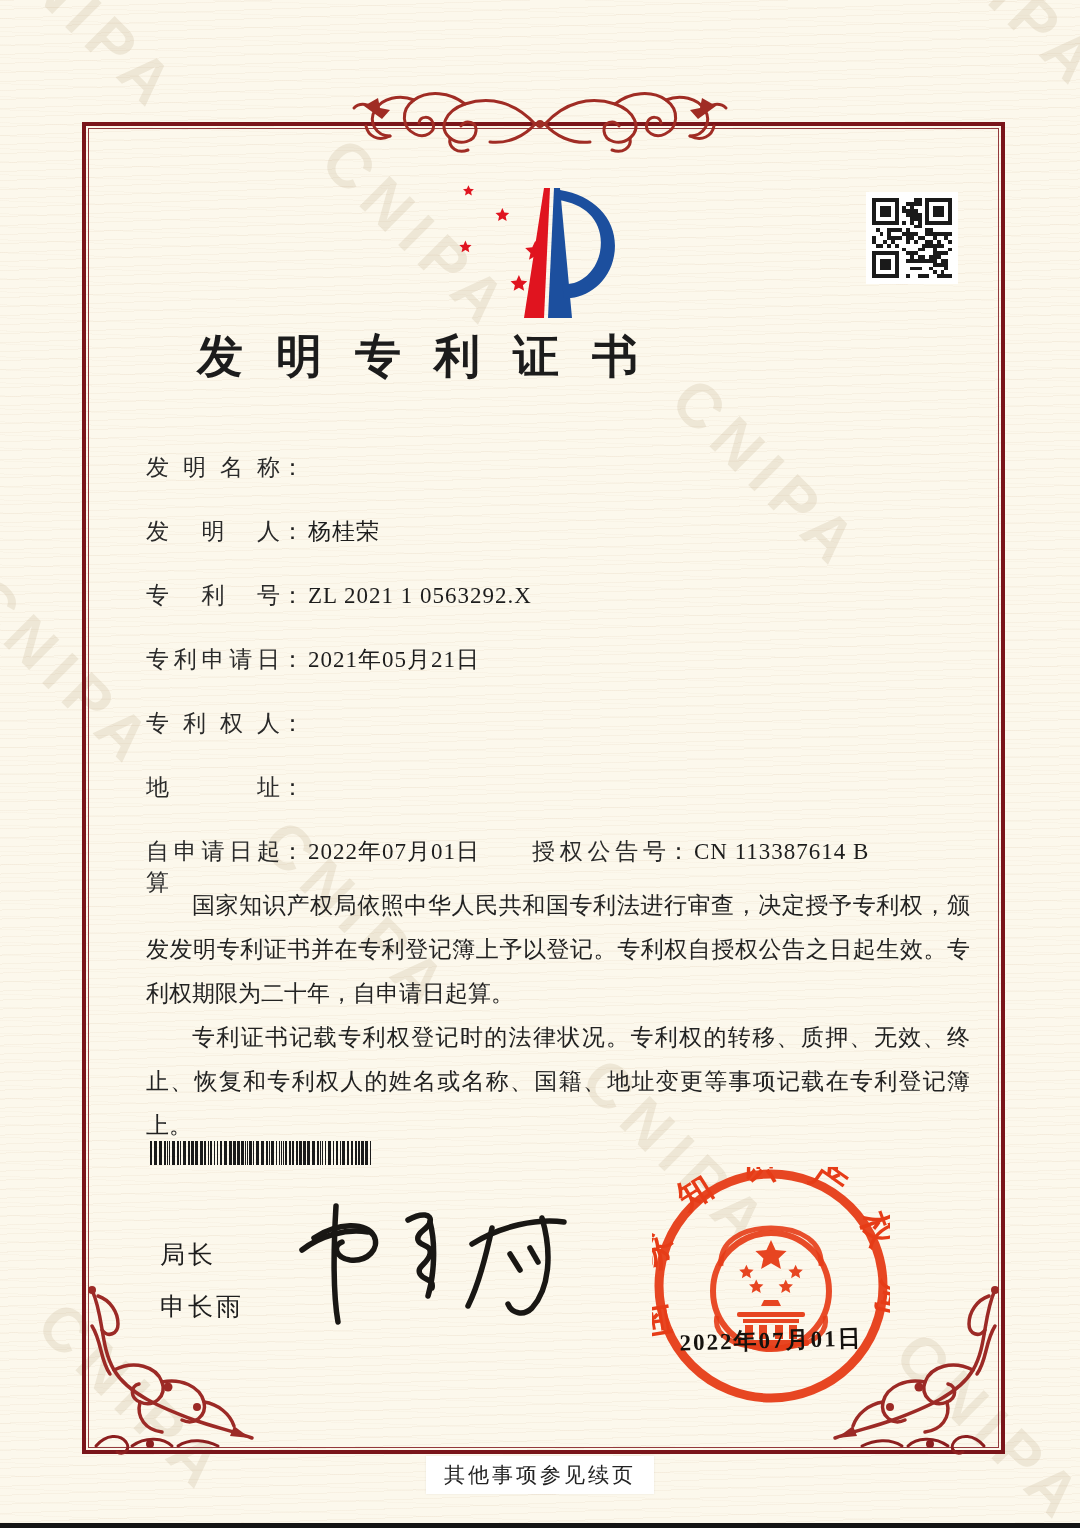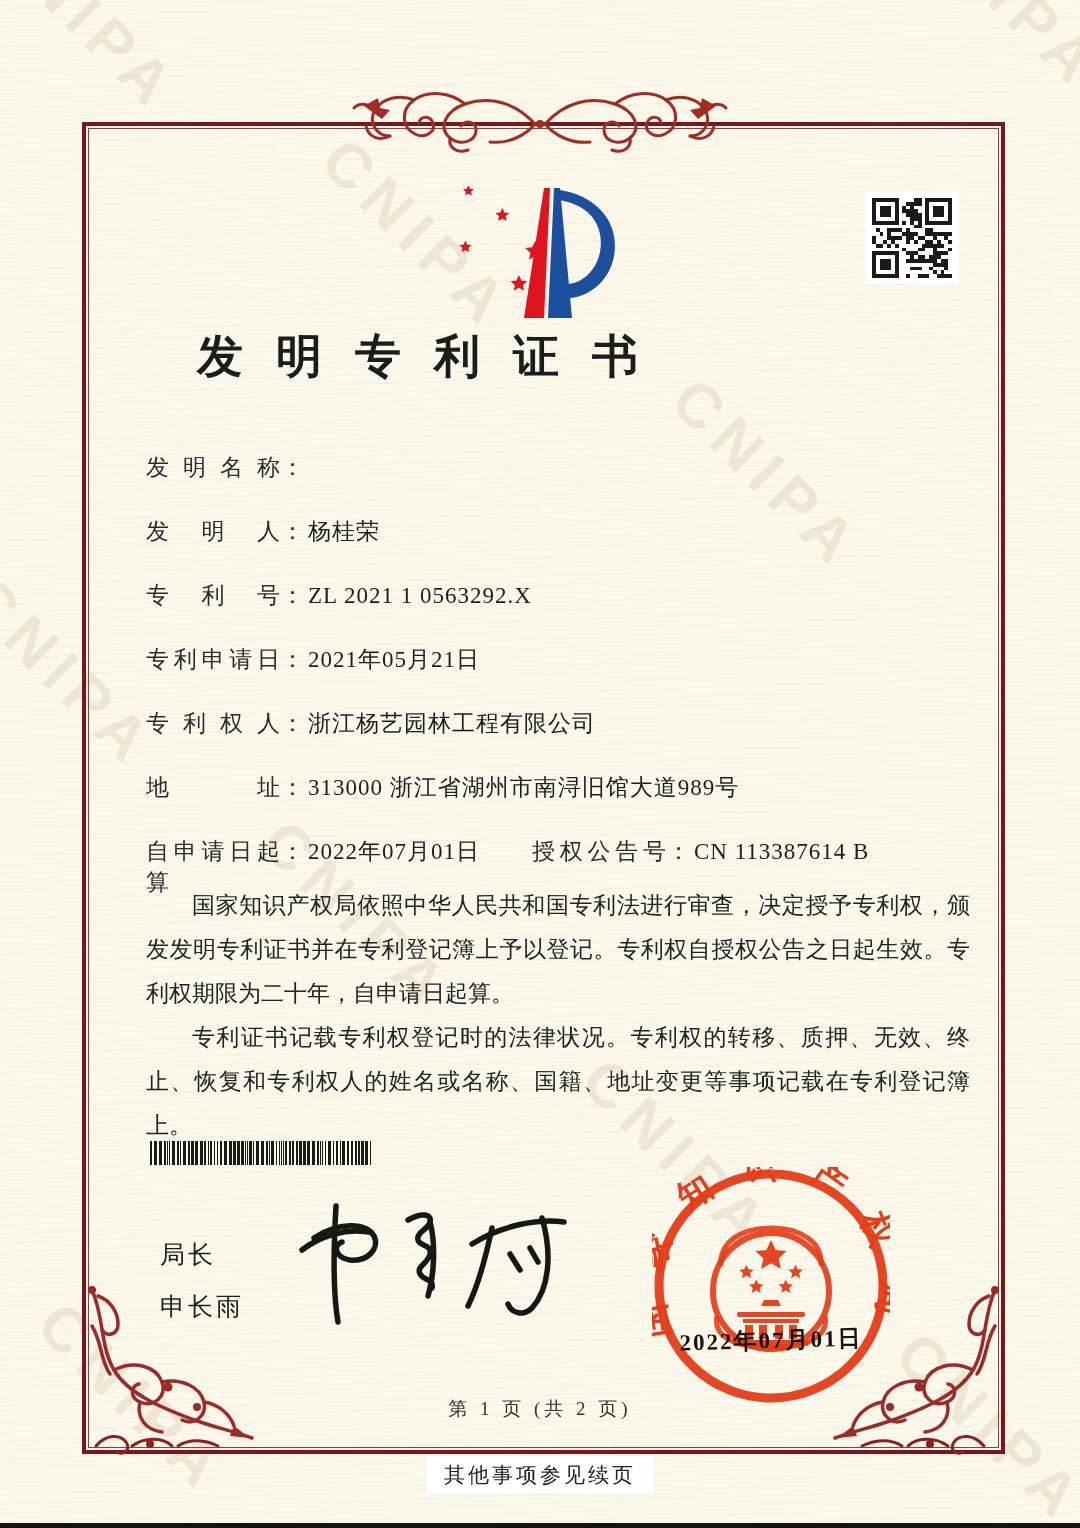--- a/index.html
+++ b/index.html
@@ -455,26 +455,24 @@
       <span class="fvalue">ZL 2021 1 0563292.X</span>
     </div>
     <div class="frow">
       <span class="flabel">专利申请日</span>
         <span class="fcolon">：</span>
       <span class="fvalue">2021年05月21日</span>
     </div>
     <div class="frow">
       <span class="flabel">专利权人</span>
         <span class="fcolon">：</span>
-      <span class="fvalue">浙江杨艺园林工程有限公司</span>
     </div>
     <div class="frow">
       <span class="flabel">地址</span>
         <span class="fcolon">：</span>
-      <span class="fvalue">313000 浙江省湖州市南浔旧馆大道989号</span>
     </div>
     <div class="frow">
       <span class="flabel">自申请日起算</span>
         <span class="fcolon">：</span>
       <span class="fvalue">2022年07月01日</span>
       <span class="grant-pair2">
         <span class="flabel">授权公告号</span>
           <span class="fcolon">：</span>
         <span class="fvalue">CN 113387614 B</span>
       </span>
@@ -599,18 +597,17 @@
       <g font-family="'Liberation Serif','DejaVu Serif',serif" font-size="34" font-weight="700" fill="#e63c17">
         <path id="ringpath" d="M -96 52 A 109 109 0 1 1 96 52" fill="none"></path>
         <text letter-spacing="30">
           <textPath href="#ringpath" startOffset="4">国家知识产权局</textPath>
         </text>
       </g>
     </svg>
     <div class="seal-date">2022年07月01日</div>
   </div>
 
-  <div class="pageinfo">第 1 页 (共 2 页)</div>
 
   <div class="footer-note">其他事项参见续页</div>
 
   <div class="bottom-strip"></div>
 </div>
 
 </body></html>

